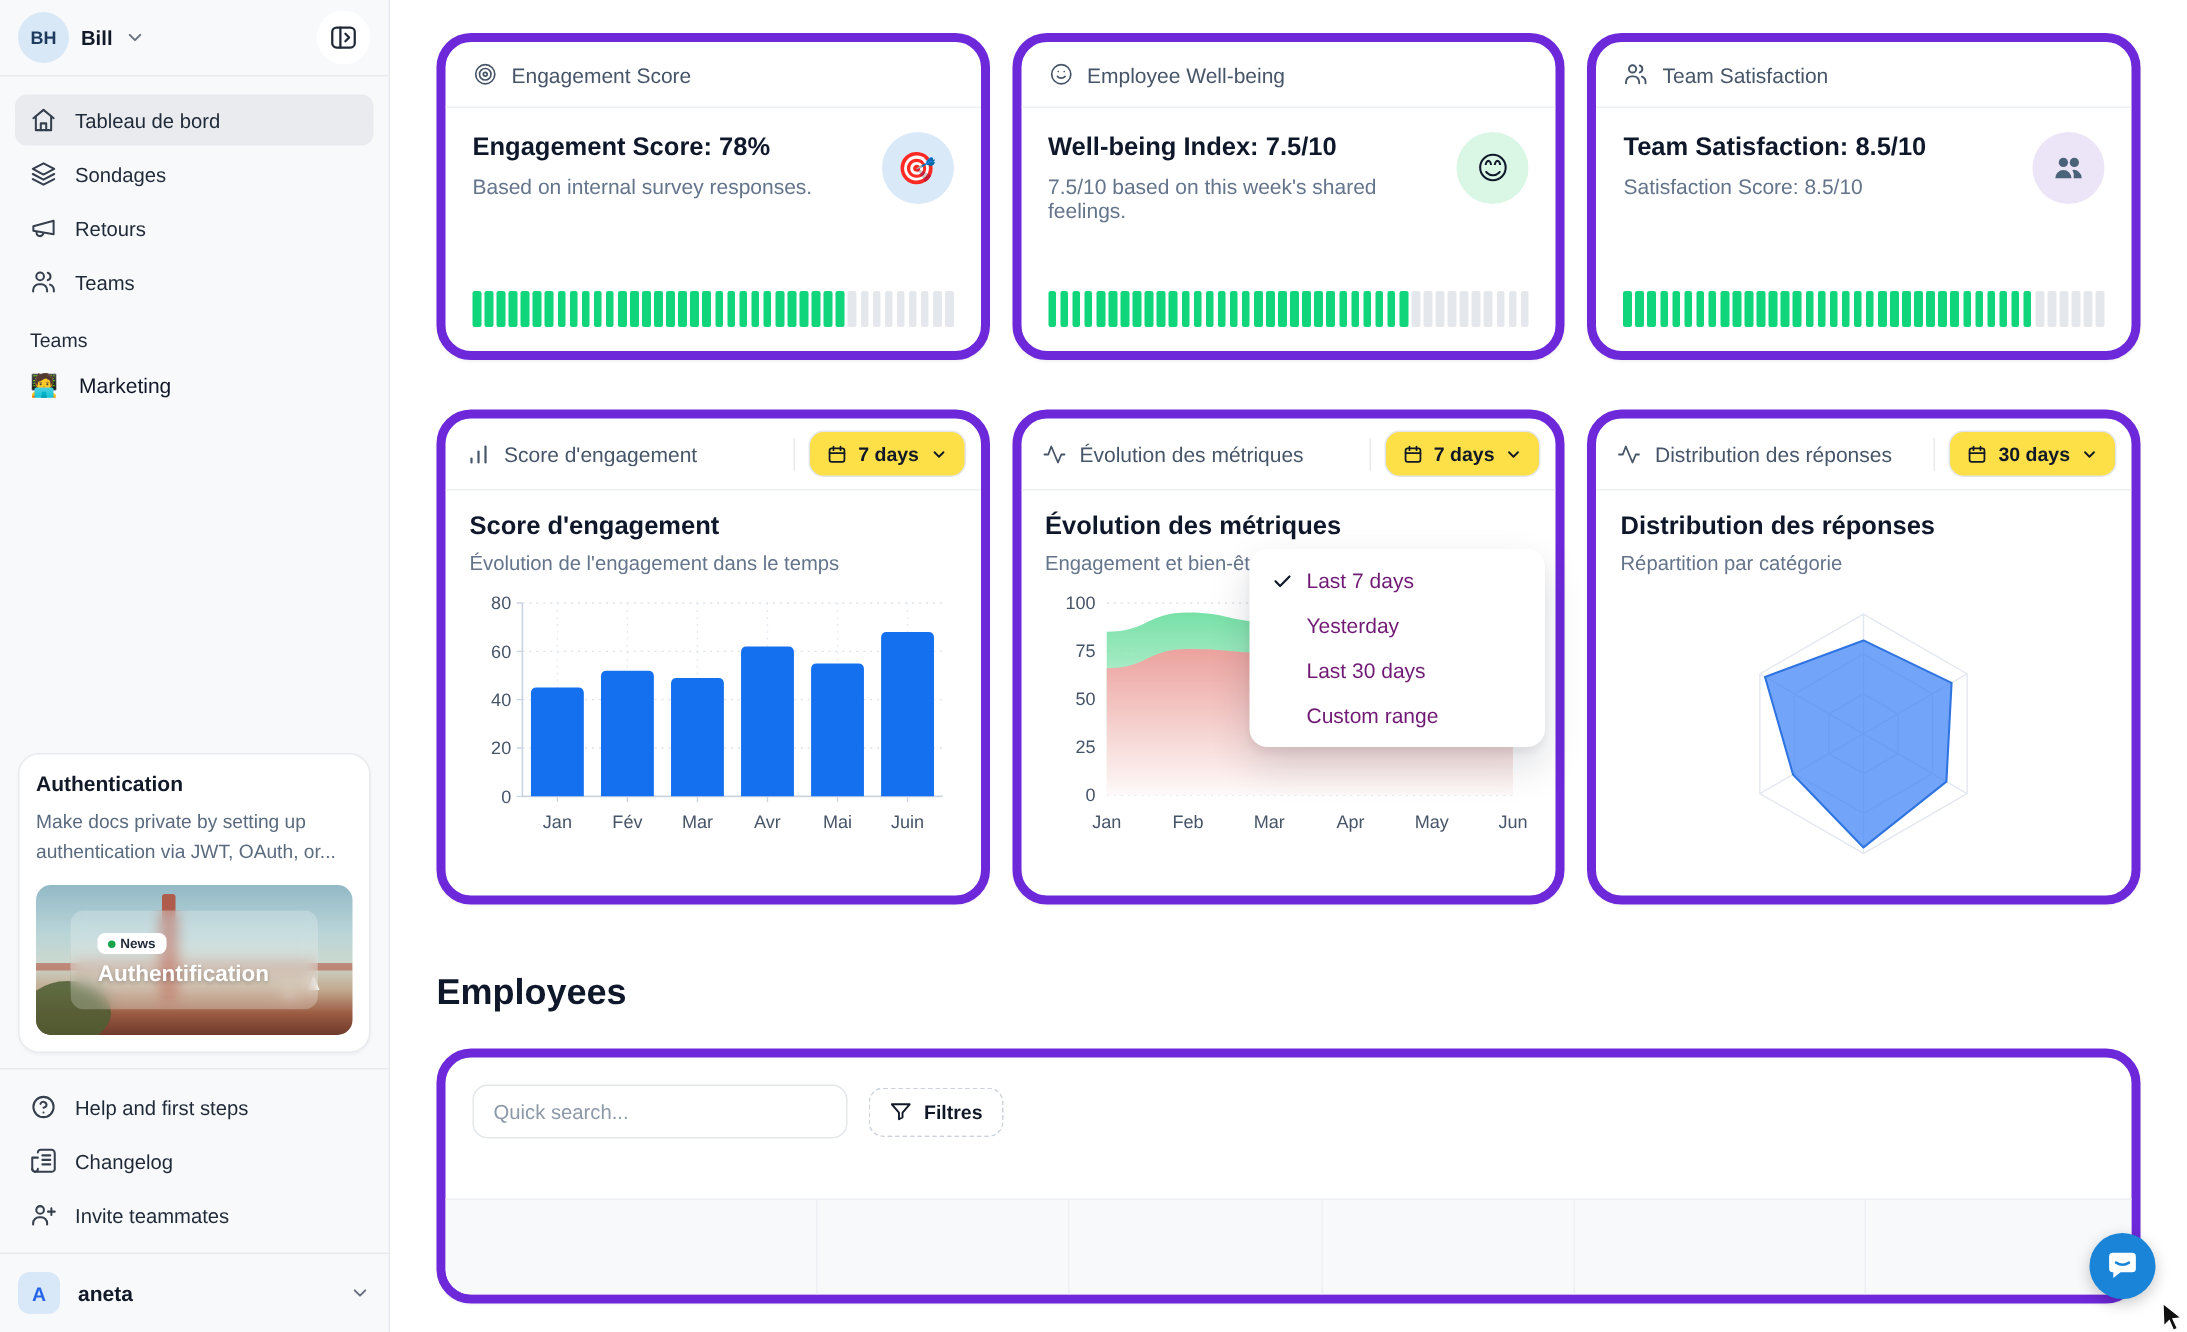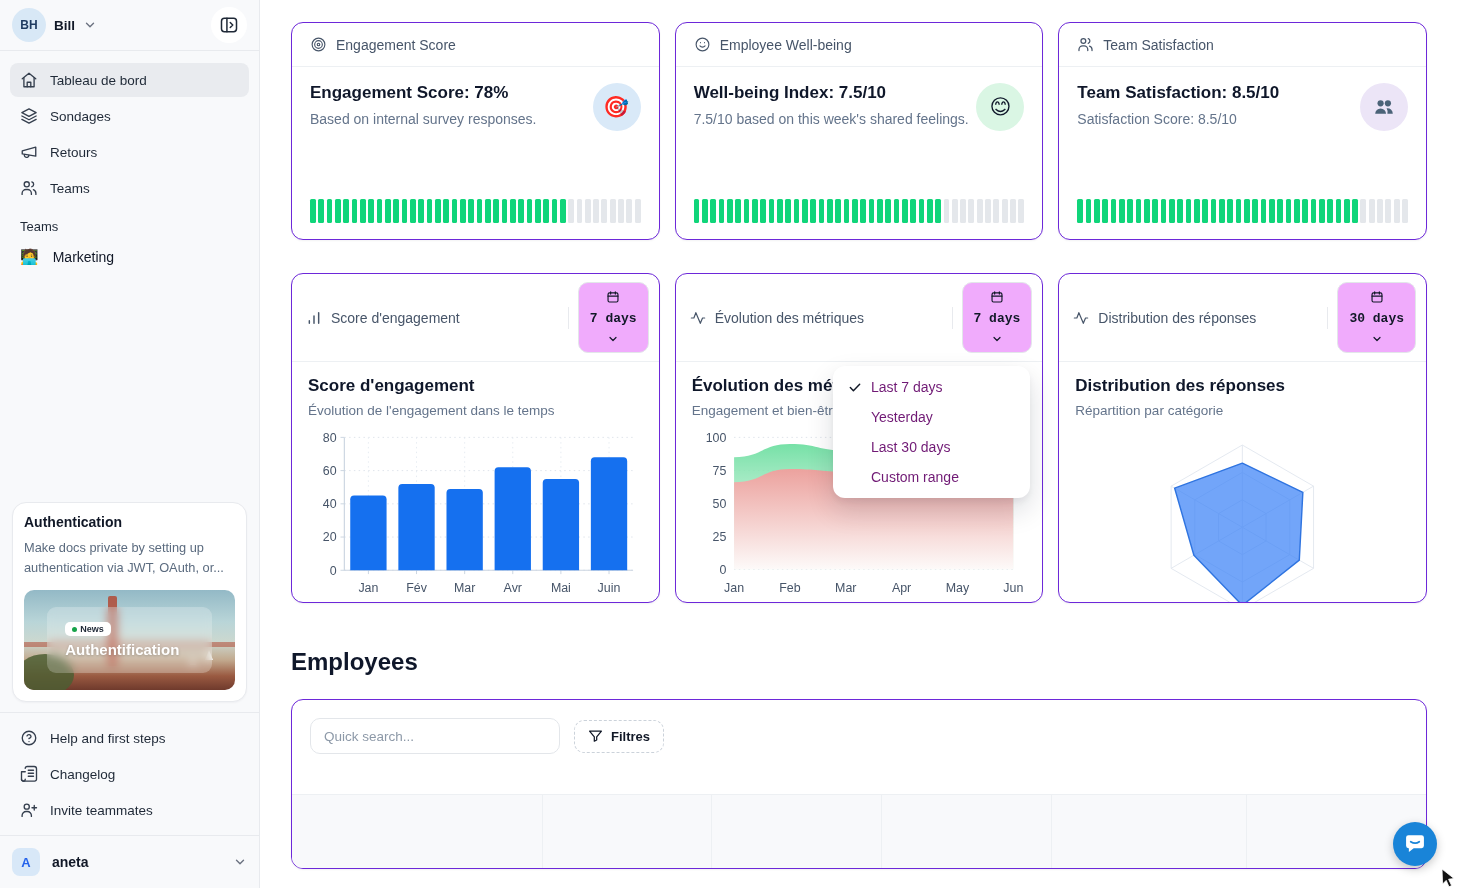--- a/index.html
+++ b/index.html
@@ -43,40 +43,40 @@
   .ws-avatar { width:28px; height:28px; border-radius:8px; background:#d8e8f8; color:#2563eb; font-weight:700; font-size:13px; display:flex; align-items:center; justify-content:center; }
   .ws-name { font-size:14px; font-weight:700; color:#111827; }
   .sb-workspace .chev { margin-left:auto; }
 
   
   .main { flex:1; display:flex; flex-direction:column; background:#fff; min-width:0; }
   .top-header { height:50px; flex-shrink:0; border-bottom:1px solid #e8eaee; display:flex; align-items:center; padding:0 32px; font-size:15px; color:#111827; }
   .content { flex:1; padding:22px 31px 0 31px; overflow:hidden; }
 
   .stat-row { display:grid; grid-template-columns:1fr 1fr 1fr; gap:15px; }
-  .card { background:#fff; border:1px solid #6d28d9; border-radius:12px; box-shadow:0 1px 2px rgba(16,24,40,.05); }
+  .card { background:#fff; border:6px solid #6d28d9; border-radius:23px; box-shadow:0 1px 2px rgba(16,24,40,.05); }
   .stat-card { height:218px; display:flex; flex-direction:column; overflow:hidden; }
   .card-head { display:flex; align-items:center; gap:9px; padding:13px 18px; border-bottom:1px solid #edf0f3; font-size:14px; color:#475569; }
   .card-head .icon { width:17px; height:17px; color:#475569; }
   .stat-body { padding:16px 18px 0 18px; display:flex; align-items:flex-start; }
   .stat-texts { flex:1; }
   .stat-title { font-size:17px; font-weight:700; color:#0f172a; }
   .stat-sub { margin-top:8px; font-size:14px; color:#64748b; }
   .emoji-circle { width:48px; height:48px; border-radius:50%; display:flex; align-items:center; justify-content:center; font-size:21px; flex-shrink:0; }
   .emoji-circle .icon { width:24px; height:24px; color:#4b6378; }
   .ticks { margin-top:auto; display:flex; gap:2.5px; padding:0 18px 16px 18px; height:40px; align-items:flex-end; }
   .ticks span { flex:1; height:24px; border-radius:1.5px; }
 
   .chart-row { display:grid; grid-template-columns:1fr 1fr 1fr; gap:15px; margin-top:33px; }
   .chart-card { height:330px; display:flex; flex-direction:column; overflow:hidden; }
   .chart-head { display:flex; align-items:center; gap:9px; padding:8px 10px 8px 14px; border-bottom:1px solid #edf0f3; font-size:14px; color:#475569; }
   .chart-head .icon { width:16px; height:16px; color:#475569; flex-shrink:0; }
   .chart-head-label { flex:1; white-space:nowrap; overflow:hidden; }
   .range-sep { width:1px; height:22px; background:#e8eaee; }
-  .range-btn { display:flex; align-items:center; gap:7px; border:1px solid #e3e6ea; background:#f0abfc; border-radius:10px; padding:7px 11px; font-size:13px; font-weight:700; color:#111827; cursor:pointer; font-family:Liberation Mono, monospace;flex-direction:column; }
+  .range-btn { display:flex; align-items:center; gap:7px; border:1px solid #e3e6ea; background:#fde047; border-radius:10px; padding:7px 11px; font-size:13px; font-weight:700; color:#111827; cursor:pointer; font-family:Liberation Sans, sans-serif; }
   .range-btn .icon { width:14px; height:14px; color:#111827; }
   .range-btn .chev { width:12px; height:12px; }
   .chart-body { padding:14px 16px 0 16px; display:flex; flex-direction:column; flex:1; }
   .chart-title { font-size:17px; font-weight:700; color:#0f172a; }
   .chart-sub { margin-top:7px; font-size:13.5px; color:#64748b; white-space:nowrap; overflow:hidden; }
   .chart-svg { width:100%; margin-top:6px; }
 
   
   .menu { position:absolute; left:833px; top:366px; width:197px; background:#fff; border-radius:12px; box-shadow:0 4px 6px rgba(16,24,40,.05),0 12px 28px rgba(16,24,40,.14); padding:6px; z-index:60; }
   .menu-item { display:flex; align-items:center; gap:8px; padding:7px 8px; border-radius:8px; font-size:14px; color:#701a75; cursor:pointer; }

